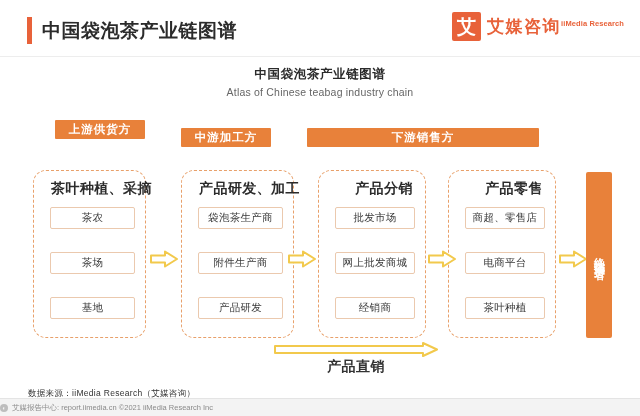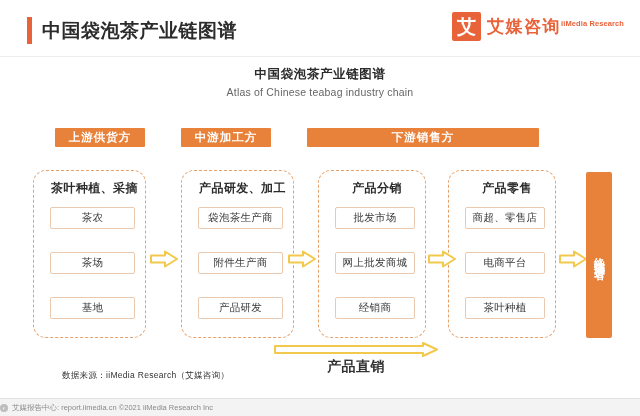--- a/index.html
+++ b/index.html
@@ -77,40 +77,40 @@
   
   .seg {
     position: absolute; height: 19px;
     background: #E8813A;
     color: #ffffff;
     font-size: 11.5px; font-weight: bold;
     display: flex; align-items: center; justify-content: center;
     letter-spacing: 1px;
     border-radius: 1px;
   }
-  #seg-up   { left: 55px;  top: 128px; width: 90px; }
+  #seg-up   { left: 55px;  top: 120px; width: 90px; }
   #seg-mid  { left: 181px; top: 128px; width: 90px; }
   #seg-down { left: 307px; top: 128px; width: 232px; }
 
   
   .group {
     position: absolute; top: 170px; height: 168px;
     border: 1.4px dashed #E8A06A;
     border-radius: 13px;
     background: #ffffff;
   }
   #grp-1 { left: 33px;  width: 113px; }
   #grp-2 { left: 181px; width: 113px; }
   #grp-3 { left: 318px; width: 108px; }
   #grp-4 { left: 448px; width: 108px; }
 
   .group-title {
-    position: absolute; left: 5px; top: 9px; width: 100%;
+    position: absolute; left: 12px; top: 9px; width: 100%;
     text-align: center;
-    font-size: 12px; font-weight: bold; color: #2b2b2b;
+    font-size: 14px; font-weight: bold; color: #2b2b2b;
     letter-spacing: 0.4px;
   }
 
   .cell {
     position: absolute; left: 16px; right: 10px;
     height: 22px;
     border: 1px solid #EBC9AE;
     border-radius: 2px;
     background: #ffffff;
     color: #3a3a3a;
@@ -156,23 +156,23 @@
     position: absolute; left: 0; top: 0;
     width: 26px; height: 166px;
     display: flex; align-items: center; justify-content: center;
     color: #ffffff; font-size: 11px; font-weight: bold;
     writing-mode: vertical-rl;
     letter-spacing: 3px;
   }
 
   
   .source {
-    position: absolute; left: 28px; top: 370px;
+    position: absolute; left: 28px; top: 388px;
     font-size: 8.5px; color: #333333;
-    letter-spacing: 0.3px; white-space: nowrap; margin-left: 34px;
+    letter-spacing: 0.3px; white-space: nowrap;
   }
   .footbar {
     position: absolute; left: 0; bottom: 0;
     width: 640px; height: 18px;
     background: #f3f3f3;
     border-top: 1px solid #e4e4e4;
     display: flex; align-items: center; justify-content: flex-start;
   }
   .footbar-inner {
     display: flex; align-items: center; gap: 4px;

